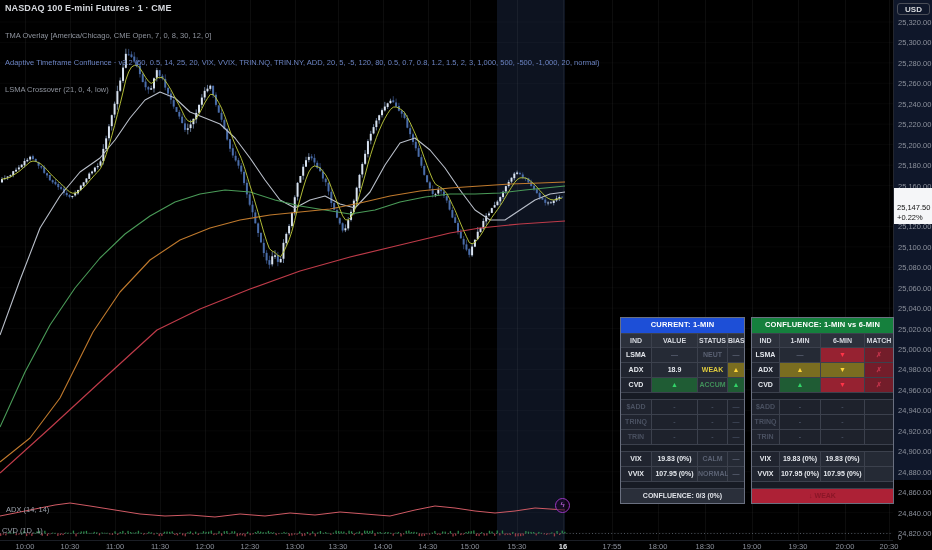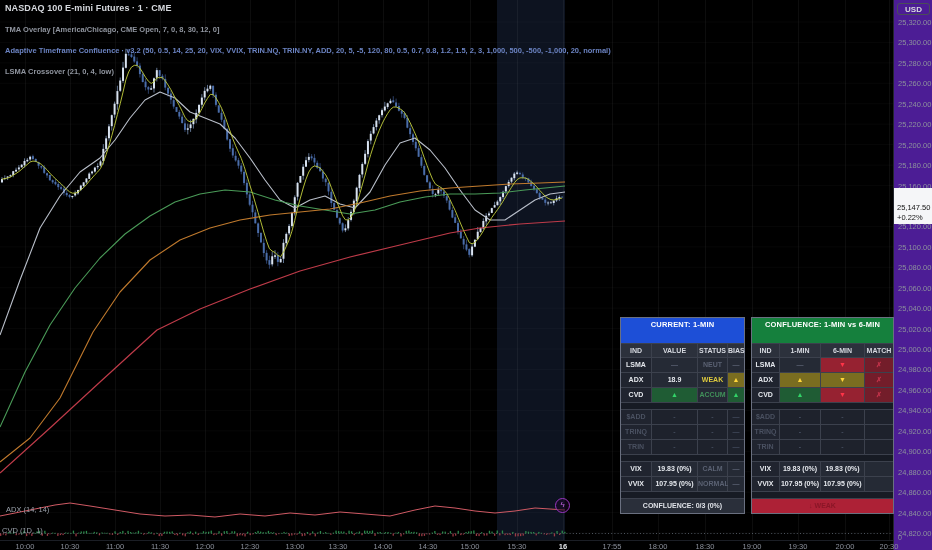--- a/index.html
+++ b/index.html
@@ -6,48 +6,48 @@
   html,body { background:#000; }
   body { font-family:"Liberation Sans", sans-serif; }
   #app { position:relative; width:932px; height:550px; background:#000; overflow:hidden; }
 
   
   #chart { position:absolute; left:0; top:0; }
 
   
   #legend { position:absolute; left:5px; top:3px; z-index:5; }
   .lg-title { font-size:9px; font-weight:bold; color:#d6d9de; letter-spacing:.1px; }
-  .lg-line { font-size:7.5px; color:#8f949e; margin-top:12px; white-space:nowrap;font-weight:bold; }
+  .lg-line { font-size:7.5px; color:#8f949e; margin-top:18px; white-space:nowrap; }
   .lg-atc { color:#6b83c2; }
 
   
   .pane-label { position:absolute; font-size:7.5px; color:#9aa0aa; z-index:4; }
   #adx-label { left:6px; top:505px; }
   #cvd-label { left:2px; top:526px; }
 
   
-  #price-axis { position:absolute; left:893px; top:0; width:39px; height:550px; border-left:1px solid #23262e; background:#4c1d95; z-index:6; }
+  #price-axis { position:absolute; left:893px; top:0; width:39px; height:480px; border-left:1px solid #23262e; background:#0f172a; z-index:6; }
   .p-tick { position:absolute; left:4px; font-size:7.5px; color:#8c919c; white-space:nowrap; }
   #usd-btn { position:absolute; left:3px; top:3px; width:33px; height:12px; border:1px solid #4a4e58; border-radius:3px; color:#d8dadd; font-size:8px; font-weight:bold; text-align:center; line-height:11px; }
   #last-price-box { position:absolute; left:0; width:38px; background:#f5f6f8; color:#111; font-size:7.5px; line-height:1.3; padding:15px 0 1px 3px; z-index:7; }
   #zero-label { position:absolute; left:4px; top:534px; font-size:7px; color:#8c919c; }
 
   
   #time-axis { position:absolute; left:0; top:540px; width:893px; height:10px; border-top:1px solid #1b1e25; z-index:6; }
   .t-tick { position:absolute; top:1px; transform:translateX(-50%); font-size:7.5px; color:#8c919c; white-space:nowrap; }
   .t-tick.em { color:#e4e6ea; font-weight:bold; }
 
   
   #flash-marker { position:absolute; left:555px; top:498px; width:15px; height:15px; border:1.3px solid #9c36c2; border-radius:50%; background:rgba(28,8,38,.55); color:#c364e0; font-size:8px; line-height:12px; text-align:center; z-index:5; }
 
   
   .tbl { position:absolute; top:317px; display:grid; gap:1px; background:#3c414d; border:1px solid #6a7080; z-index:10; font-weight:bold; }
   #table-current { left:620px; }
   #table-confluence { left:751px; }
-  .tbl-title { grid-column:1 / -1; height:25px; color:#fff; font-size:7.5px; text-align:center; line-height:13px; letter-spacing:.2px; }
+  .tbl-title { grid-column:1 / -1; height:15px; color:#fff; font-size:7.5px; text-align:center; line-height:13px; letter-spacing:.2px; }
   .tbl-head { height:13px; background:#2c313c; color:#d6d9e0; font-size:7px; text-align:center; line-height:13px; }
   .tbl-ind { height:14px; background:#20242f; color:#e4e7ec; font-size:7px; text-align:center; line-height:14px; }
   .tbl-cell { height:14px; background:#252a35; font-size:7px; text-align:center; line-height:14px; }
   .tbl-spacer { grid-column:1 / -1; height:6px; background:#171b24; }
   .tbl-footer { grid-column:1 / -1; height:14px; font-size:7px; text-align:center; line-height:14px; }
   .f-gray { background:#2a2f3a; color:#dfe2e8; }
   .f-red { background:#ad2136; color:#8a1627; }
   .dim-ind { color:#4a5161 !important; }
   .dim-cell { background:#1e222c !important; color:#434b5c !important; }
   .c-dim { color:#5a6172; }

